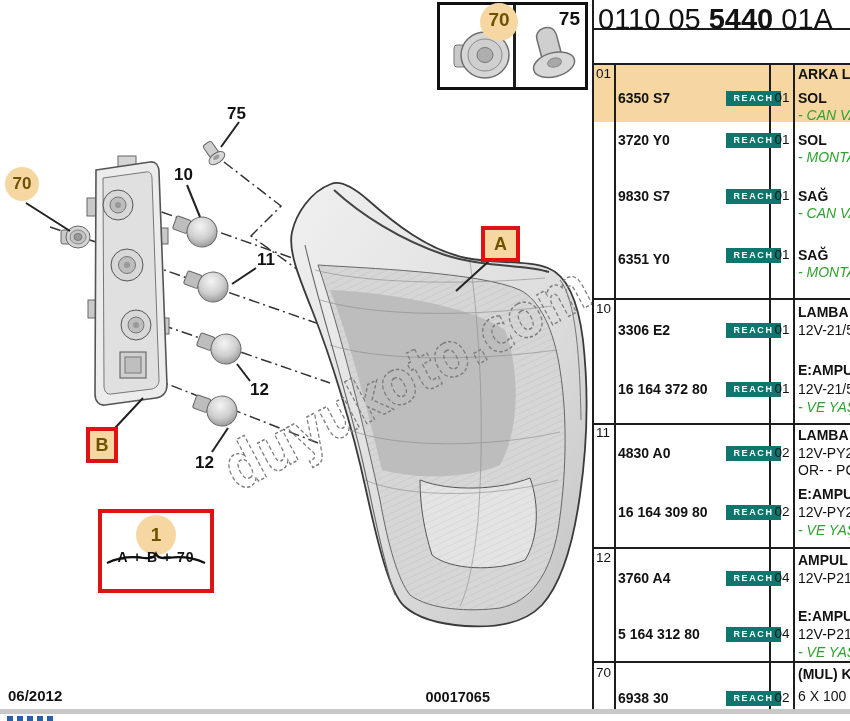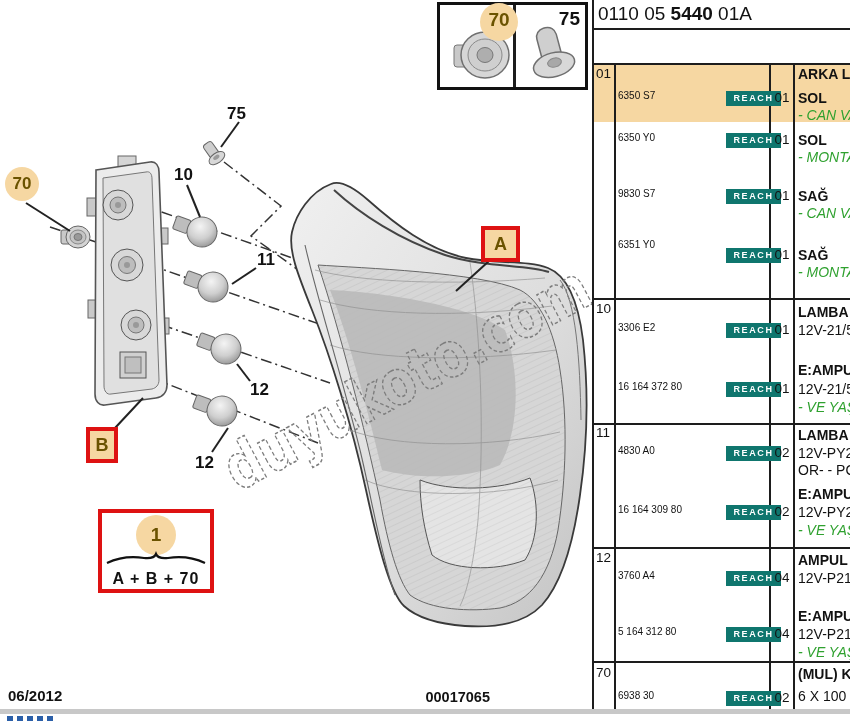--- a/index.html
+++ b/index.html
@@ -1,44 +1,44 @@
 <!DOCTYPE html>
 <html><head>
 <meta charset="utf-8">
 <style>
   html,body{margin:0;padding:0;background:#fff;}
   .page{position:relative;width:850px;height:721px;overflow:hidden;background:#fff;
         font-family:"Liberation Sans",sans-serif;color:#111;}
   .abs{position:absolute;white-space:nowrap;}
   .line{position:absolute;background:#1d1d1d;}
-  .pn{font-size:10px;font-weight:normal;color:#121212;}
+  .pn{font-size:14px;font-weight:bold;color:#121212;}
   .ref{font-size:13.5px;color:#121212;}
   .qty{font-size:13.5px;color:#121212;width:22px;text-align:center;}
   .desc-b{font-size:14px;font-weight:bold;color:#121212;}
   .desc-r{font-size:14px;color:#121212;}
   .desc-g{font-size:14px;font-style:italic;color:#2FA12F;}
   .reach{position:absolute;width:55px;height:15px;background:#0f766e;color:#fff;
          font-size:9px;font-weight:bold;letter-spacing:1.6px;text-align:center;
          line-height:15px;cursor:pointer;}
   .hl{position:absolute;background:#F6D7A2;}
   .callout{position:absolute;font-weight:bold;font-size:17px;color:#121212;white-space:nowrap;}
   .tan-circle{position:absolute;background:#F6D7A2;border-radius:50%;}
   .brown{color:#6B5300;}
   .redbox{position:absolute;border:4px solid #DE1212;background:#F6D7A2;box-sizing:border-box;
           text-align:center;font-weight:bold;font-size:18px;color:#6B5300;}
-  .header-code{position:absolute;left:598px;top:3px;font-size:19px;color:#121212;}
+  .header-code{position:absolute;left:598px;top:3px;font-size:29px;color:#121212;}
   .header-code .bold{font-weight:bold;}
   .inset{position:absolute;left:437px;top:2px;width:151px;height:88px;border:3px solid #111;
          box-sizing:border-box;background:#fff;}
   .footer-text{position:absolute;font-weight:bold;font-size:15px;color:#121212;}
   .graybar{position:absolute;left:0;top:709px;width:850px;height:5px;background:#C8C8C8;}
   .bluefrag{position:absolute;left:7px;top:716px;width:46px;height:5px;
             background:repeating-linear-gradient(90deg,#2B5FA8 0 6px,transparent 6px 10px);}
-  .legend-formula{position:absolute;left:0;top:57px;width:108px;text-align:center;
-                  font-weight:bold;font-size:16px;color:#121212;letter-spacing:1px;}
+  .legend-formula{position:absolute;left:0;top:36px;width:108px;text-align:center;
+                  font-weight:bold;font-size:14px;color:#121212;letter-spacing:1px;}
 </style>
 </head>
 <body>
 
 <div class="page">
 
   <svg class="abs" style="left:0;top:0;" width="593" height="721" viewBox="0 0 593 721">
     <defs>
       <radialGradient id="bulbGrad" cx="0.38" cy="0.35" r="0.75">
         <stop offset="0" stop-color="#f4f4f4"></stop>
@@ -218,27 +218,27 @@
 
   <div class="abs ref" style="left:596px;top:66px;">01</div>
   <div class="abs ref" style="left:596px;top:301px;">10</div>
   <div class="abs ref" style="left:596px;top:425px;">11</div>
   <div class="abs ref" style="left:596px;top:550px;">12</div>
   <div class="abs ref" style="left:596px;top:665px;">70</div>
 
   <div class="abs pn" style="left:618px;top:90px;">6350 S7</div>
   <div class="reach" style="left:726px;top:91px;">REACH</div>
   <div class="abs qty" style="left:771px;top:90px;">01</div>
-  <div class="abs pn" style="left:618px;top:132px;">6350 Y0</div>
+  <div class="abs pn" style="left:618px;top:132px;">3720 Y0</div>
   <div class="reach" style="left:726px;top:133px;">REACH</div>
   <div class="abs qty" style="left:771px;top:132px;">01</div>
   <div class="abs pn" style="left:618px;top:188px;">9830 S7</div>
   <div class="reach" style="left:726px;top:189px;">REACH</div>
   <div class="abs qty" style="left:771px;top:188px;">01</div>
-  <div class="abs pn" style="left:618px;top:239px;">6351 Y0</div>
+  <div class="abs pn" style="left:618px;top:251px;">6351 Y0</div>
   <div class="reach" style="left:726px;top:248px;">REACH</div>
   <div class="abs qty" style="left:771px;top:247px;">01</div>
 
   <div class="abs desc-b" style="left:798px;top:66px;">ARKA LA</div>
   <div class="abs desc-b" style="left:798px;top:90px;">SOL</div>
   <div class="abs desc-g" style="left:798px;top:107px;">- CAN VA</div>
   <div class="abs desc-b" style="left:798px;top:132px;">SOL</div>
   <div class="abs desc-g" style="left:798px;top:149px;">- MONTA</div>
   <div class="abs desc-b" style="left:798px;top:188px;">SAĞ</div>
   <div class="abs desc-g" style="left:798px;top:205px;">- CAN VA</div>

